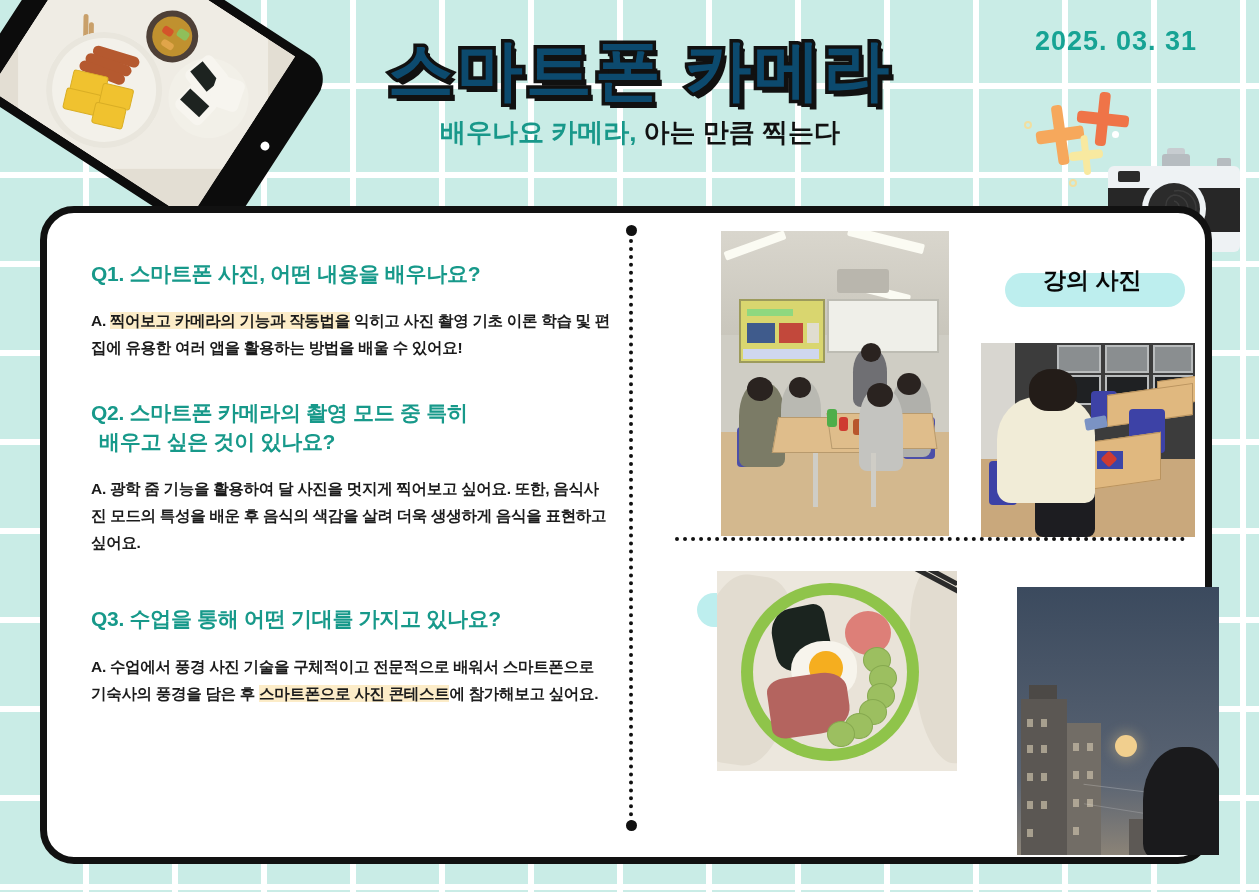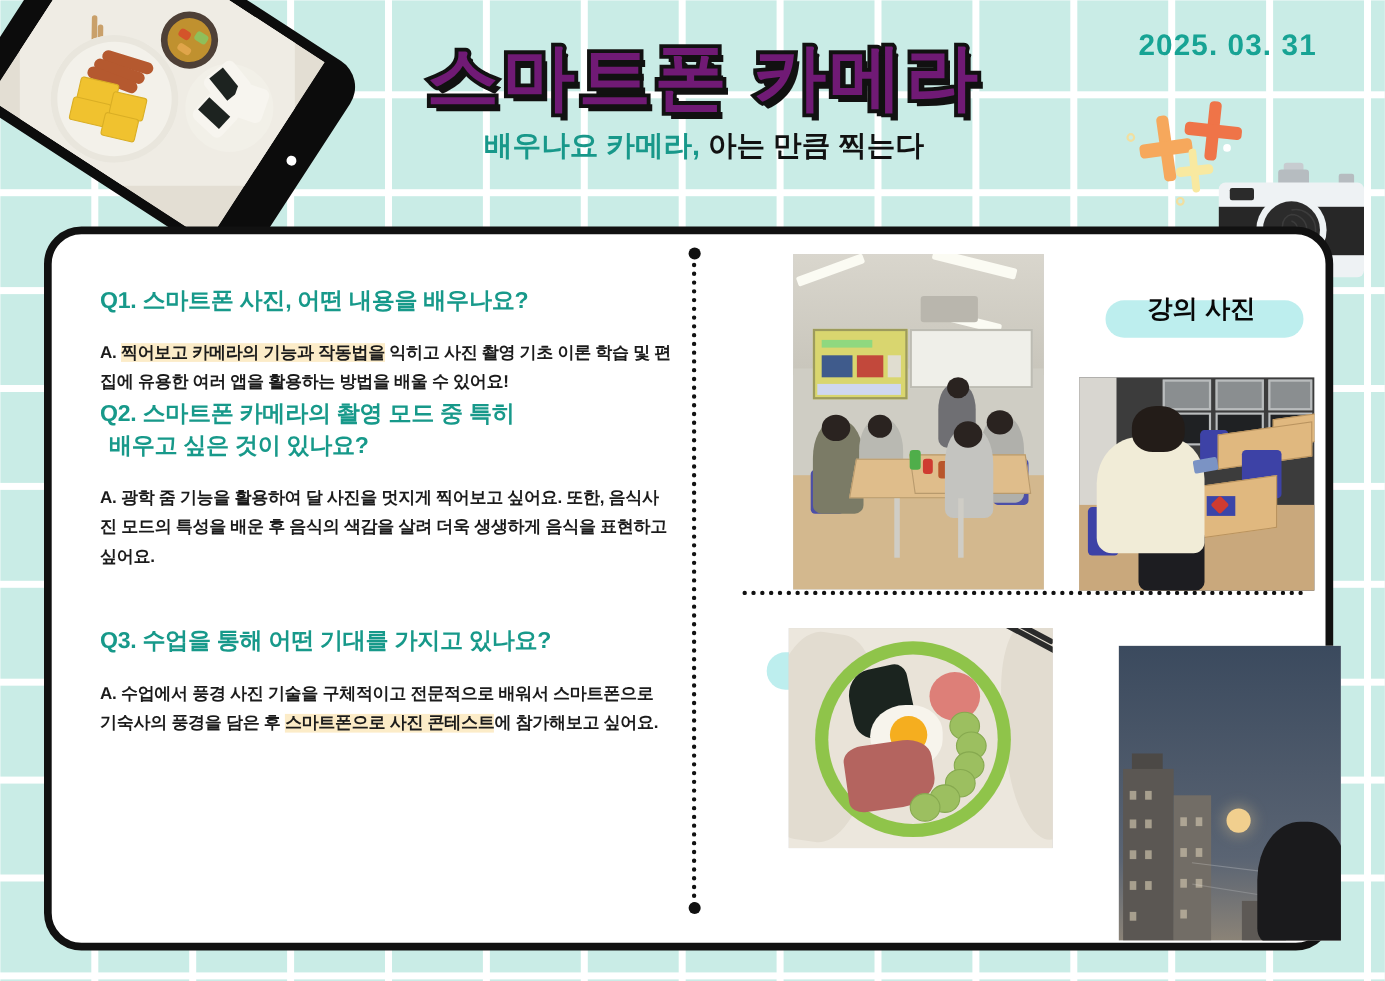--- a/index.html
+++ b/index.html
@@ -115,21 +115,21 @@
   .n1 { left: 160px; top: 58px; width: 26px; height: 16px; transform: rotate(18deg); }
   .n2 { left: 166px; top: 86px; width: 26px; height: 15px; transform: rotate(10deg); }
   .chop { position: absolute; width: 100px; height: 5px; background: #c9a06a; border-radius: 3px; }
   .c1 { left: 16px; top: 118px; transform: rotate(58deg); }
   .c2 { left: 25px; top: 122px; transform: rotate(58deg); }
   
   .title-wrap {
     position: absolute; left: 330px; top: 36px; width: 620px; text-align: center;
   }
   .main-title {
-    font-size: 66px; font-weight: 800; color: #701a75; letter-spacing: 3px;
+    font-size: 66px; font-weight: 800; color: #0c4a6e; letter-spacing: 3px;
     line-height: 1.05;
     -webkit-text-stroke: 7px #111111;
     paint-order: stroke fill;
     text-shadow: 5px 6px 0 #111111;
   }
   .sub-title {
     margin-top: 10px; font-size: 26px; font-weight: 800; letter-spacing: 0px;
   }
   .sub-teal { color: #18988a; }
   .sub-black { color: #111111; }
@@ -176,21 +176,21 @@
   .qa-col { position: absolute; left: 44px; top: 46px; width: 520px; }
   .q-head {
     color: #17998a; font-weight: 800; font-size: 21px; line-height: 1.4; letter-spacing: -0.3px;
   }
   .q-head .ln2 { display: block; padding-left: 8px; }
   .a-body {
     margin-top: 20px; color: #1b1b1b; font-weight: 700; font-size: 15.5px;
     line-height: 1.72; letter-spacing: -0.3px;
   }
   .hl { background: #fcecc8; }
-  .blk-2 { }
+  .blk-2 { margin-top: 36px; }
   .blk-3 { margin-top: 48px; }
   
   .photo-area { position: absolute; left: 618px; top: 18px; width: 530px; height: 600px; }
   .h-divider {
     position: absolute; left: 10px; top: 306px; width: 510px; height: 0;
     border-top: 4px dotted #111111;
   }
   .pill {
     position: absolute; height: 34px; border-radius: 18px; background: #bdeeee;
   }

